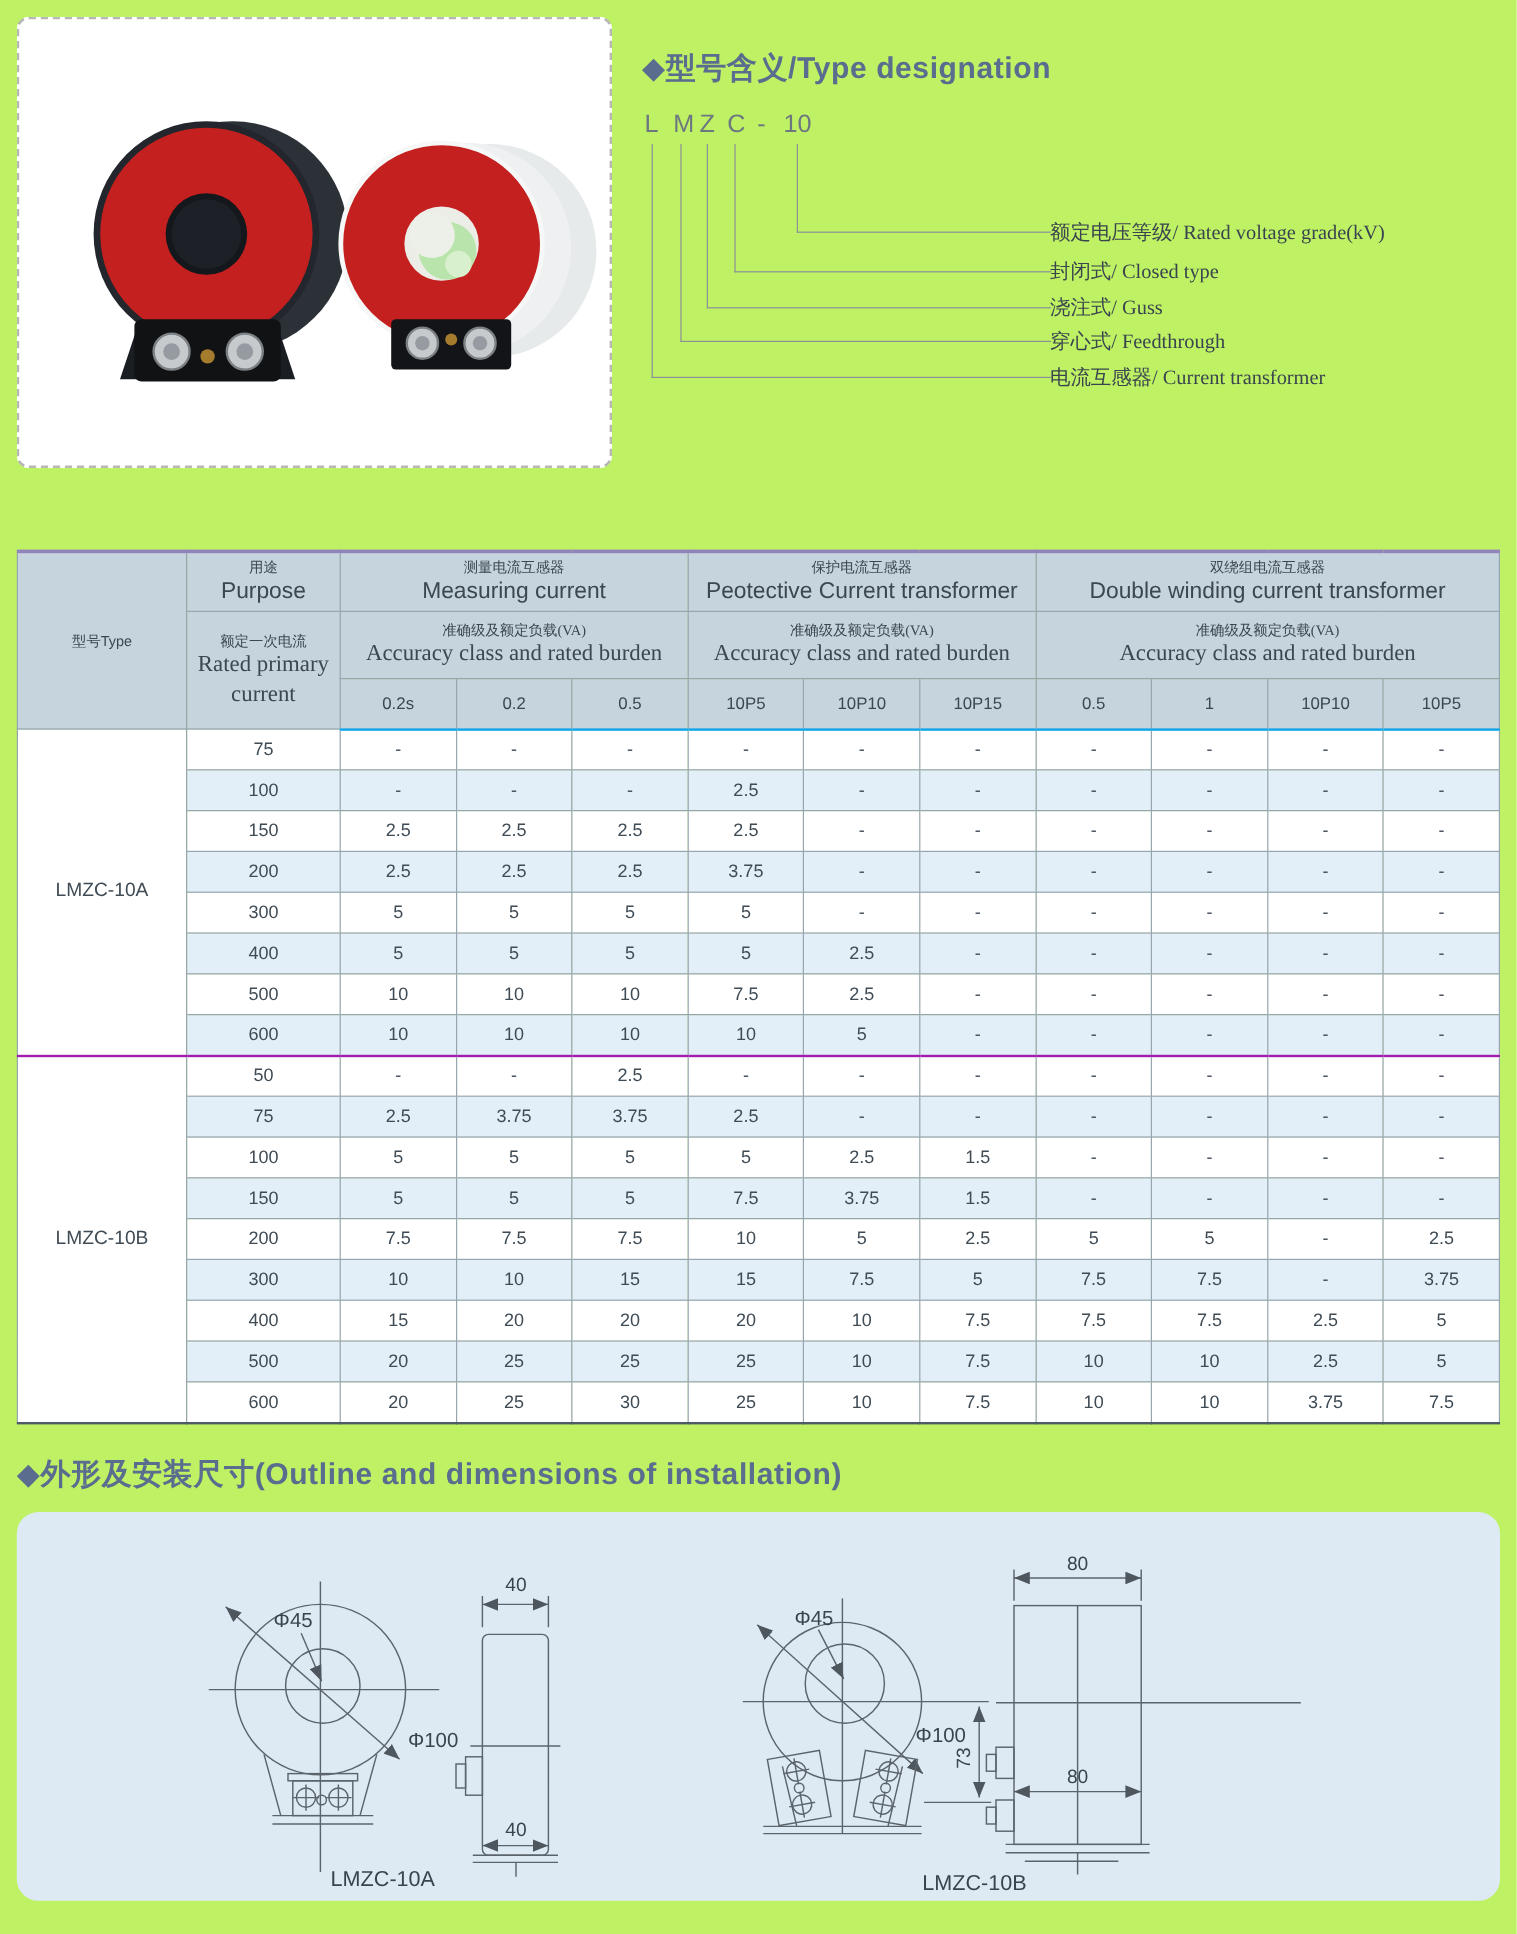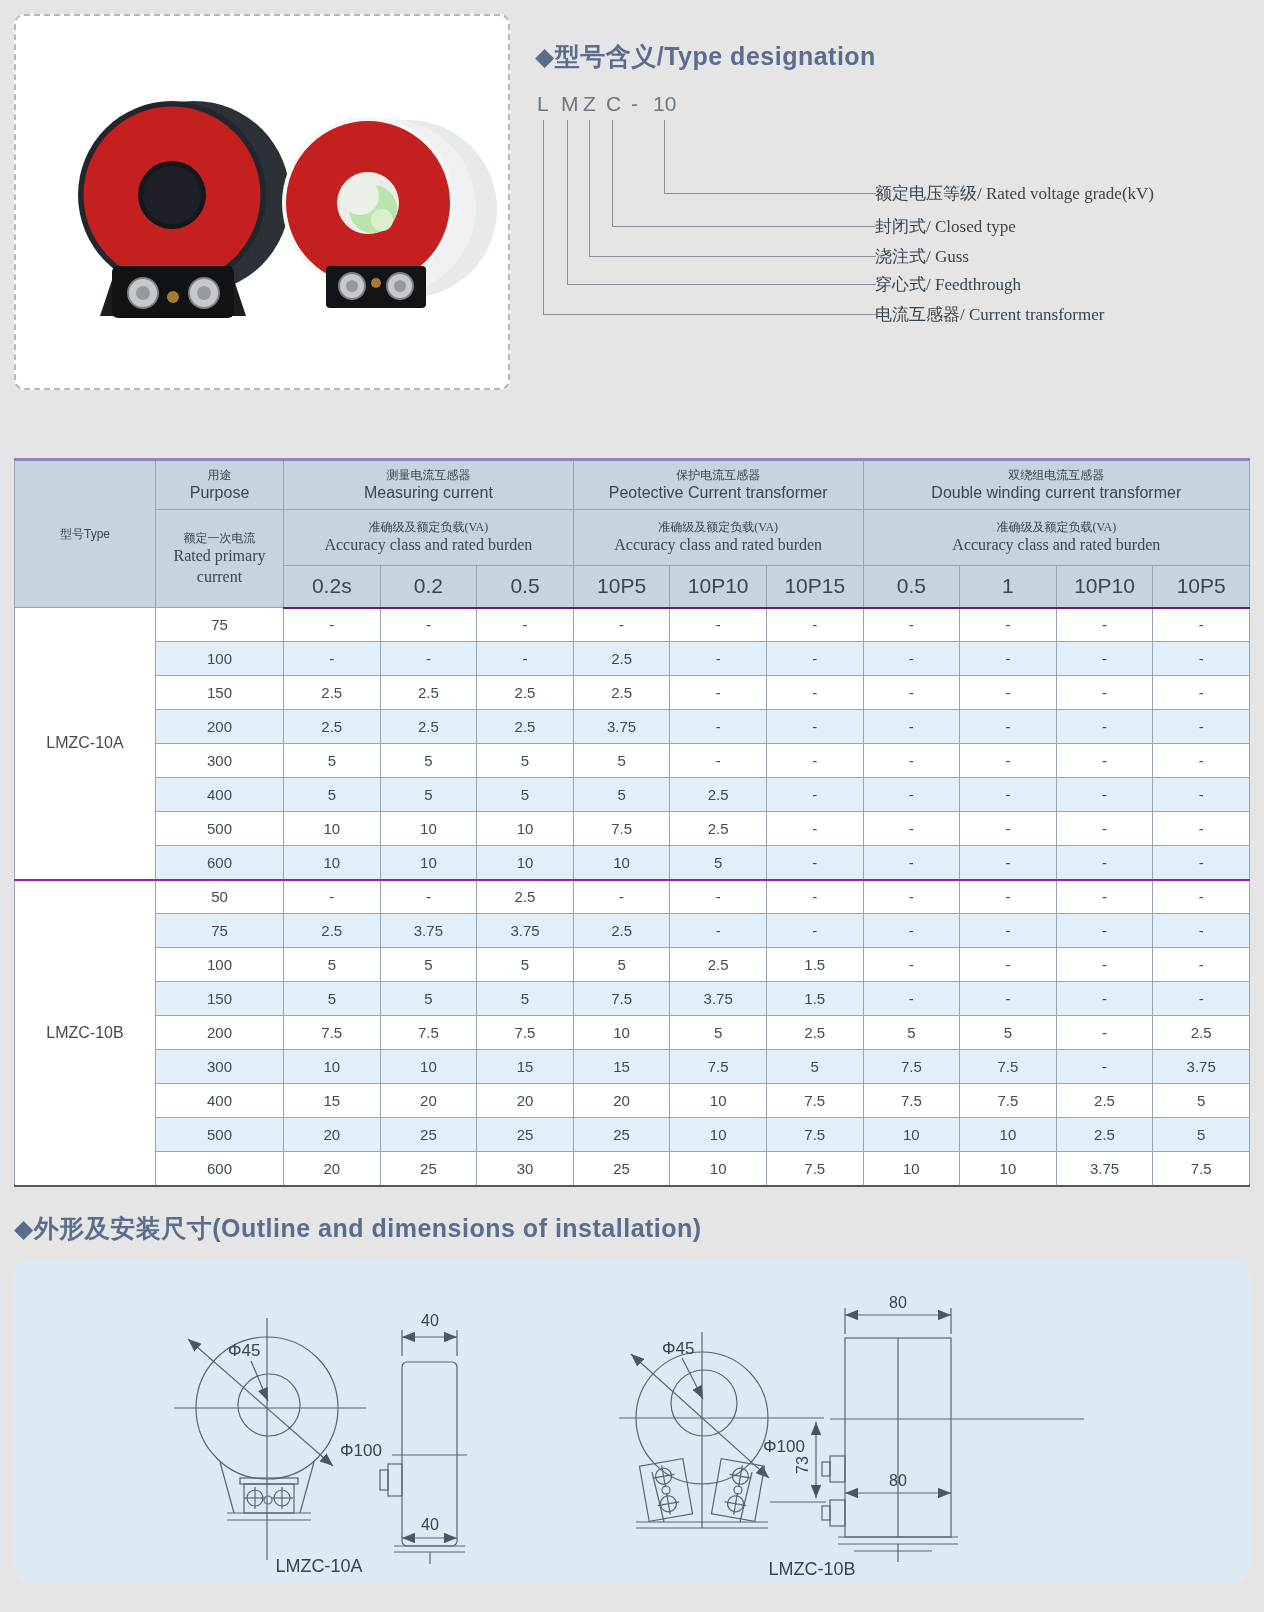--- a/index.html
+++ b/index.html
@@ -1,16 +1,16 @@
 <!DOCTYPE html>
 <html><head>
 <meta charset="utf-8">
 <style>
   html,body{margin:0;padding:0;background:#ffffff;}
-  #page{position:relative;width:1264px;height:1612px;background:#e5e5e5;overflow:hidden;
+  #page{position:relative;width:1264px;height:1612px;background:#bef264;overflow:hidden;
         font-family:"Liberation Sans","DejaVu Sans",sans-serif;color:#3f4b55;}
 
   
   .photo-box{position:absolute;left:14px;top:14px;width:492px;height:372px;
              border:2px dashed #b7b7b7;border-radius:10px;background:#fff;}
 
   
   .type-sec{position:absolute;left:535px;top:40px;width:716px;height:310px;}
   .sec-title{font-size:25px;font-weight:bold;color:#5a6d8e;letter-spacing:0.5px;}
   .code-letter{position:absolute;top:52px;font-size:21px;color:#6d7780;}
@@ -18,23 +18,23 @@
   .des-label{position:absolute;left:340px;font-size:17px;color:#3a444e;white-space:nowrap;font-family:Liberation Serif, serif;}
 
   
   .tech-title{position:absolute;left:14px;top:414px;}
   table.tech{position:absolute;left:14px;top:458px;width:1236px;border-collapse:collapse;
              table-layout:fixed;border-top:3px solid #9184bc;border-bottom:2px solid #4e5a64;}
   table.tech th,table.tech td{border:1px solid #97a5af;text-align:center;vertical-align:middle;
              padding:0;font-weight:normal;}
   table.tech th{background:#c6d4dd;color:#3c4750;}
   .h-zh{font-size:12px;line-height:1.35;}
-  .h-en{font-size:16px;line-height:1.3;}
+  .h-en{font-size:19px;line-height:1.3;}
   thead tr.r1{height:50px;} thead tr.r2{height:56px;font-family:Liberation Serif, serif;} thead tr.r3{height:42px;}
-  thead tr.r3 th{font-size:21px;border-bottom:2px solid #701a75;}
+  thead tr.r3 th{font-size:14px;border-bottom:2px solid #0ea5e9;}
   tbody tr{height:34px;}
   tbody td{font-size:15px;color:#3f4b55;background:#ffffff;}
   tbody td.model-cell{font-size:16px;background:#ffffff;}
   tbody tr.stripe td.current-cell,tbody tr.stripe td.value-cell{background:#e2eef8;}
   tbody tr.section-start td{border-top:2px solid #a21caf;}
   col.c-model{width:141px;} col.c-cur{width:128px;}
 
   
   .outline-title{position:absolute;left:14px;top:1212px;}
   .outline-panel{position:absolute;left:14px;top:1260px;width:1236px;height:324px;

